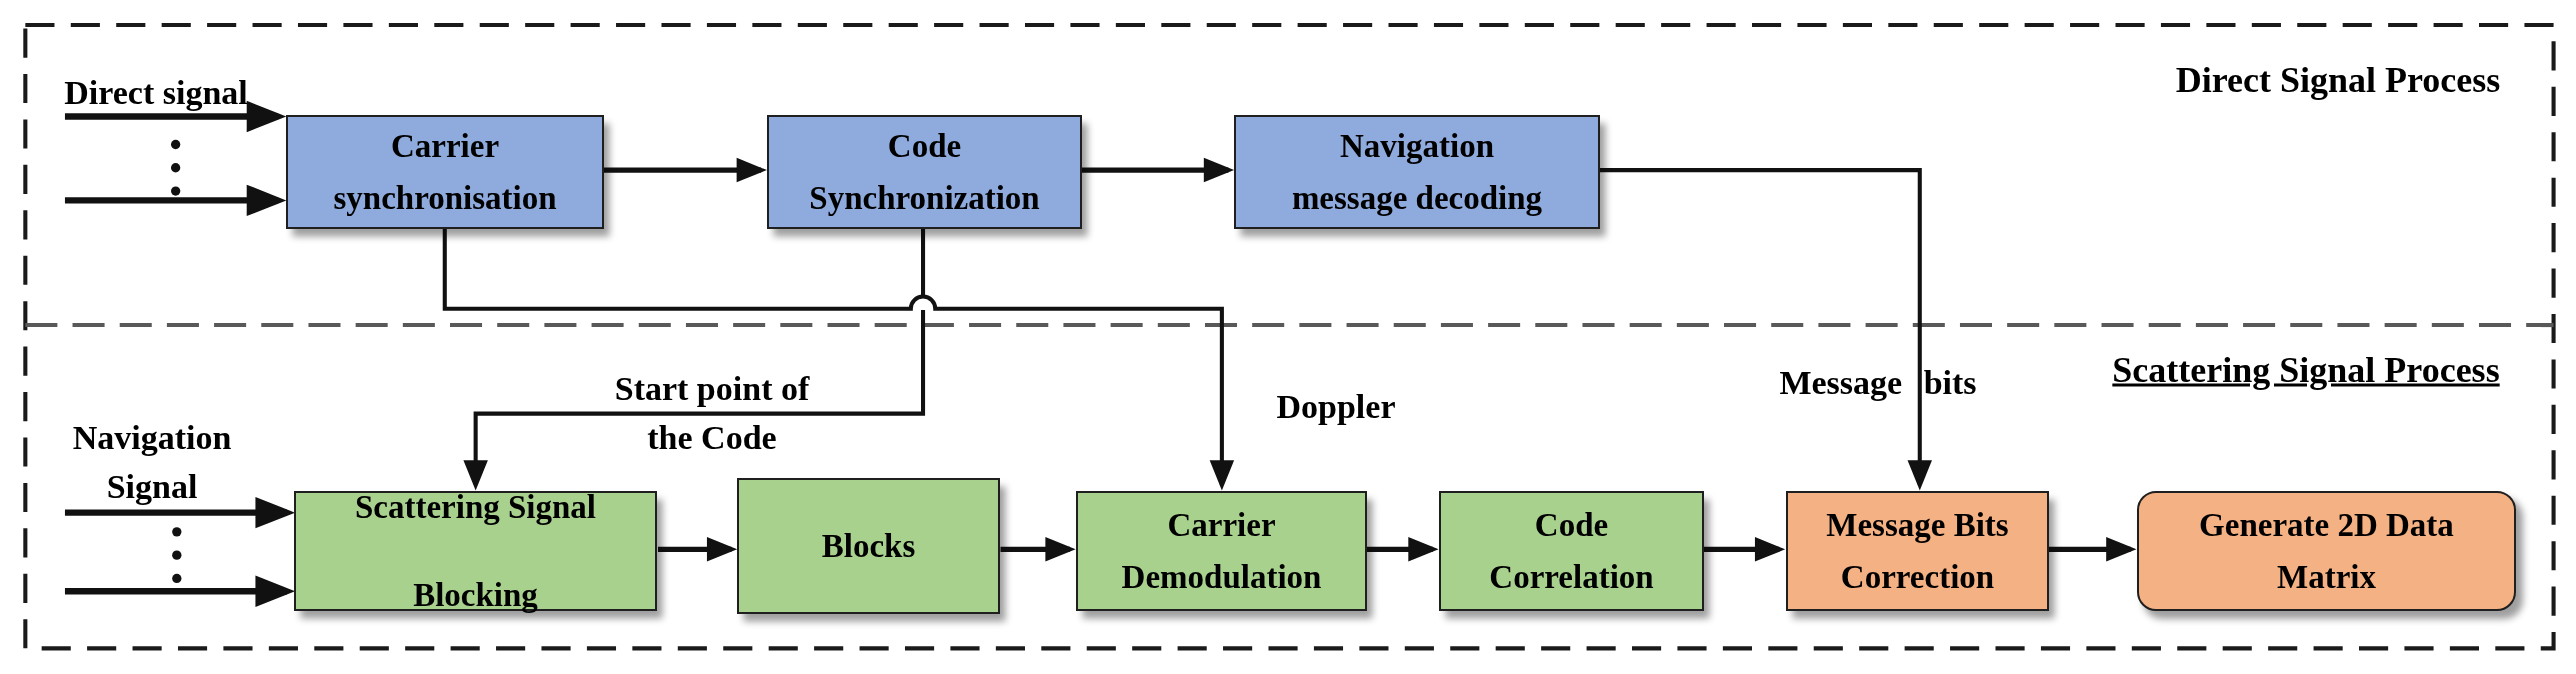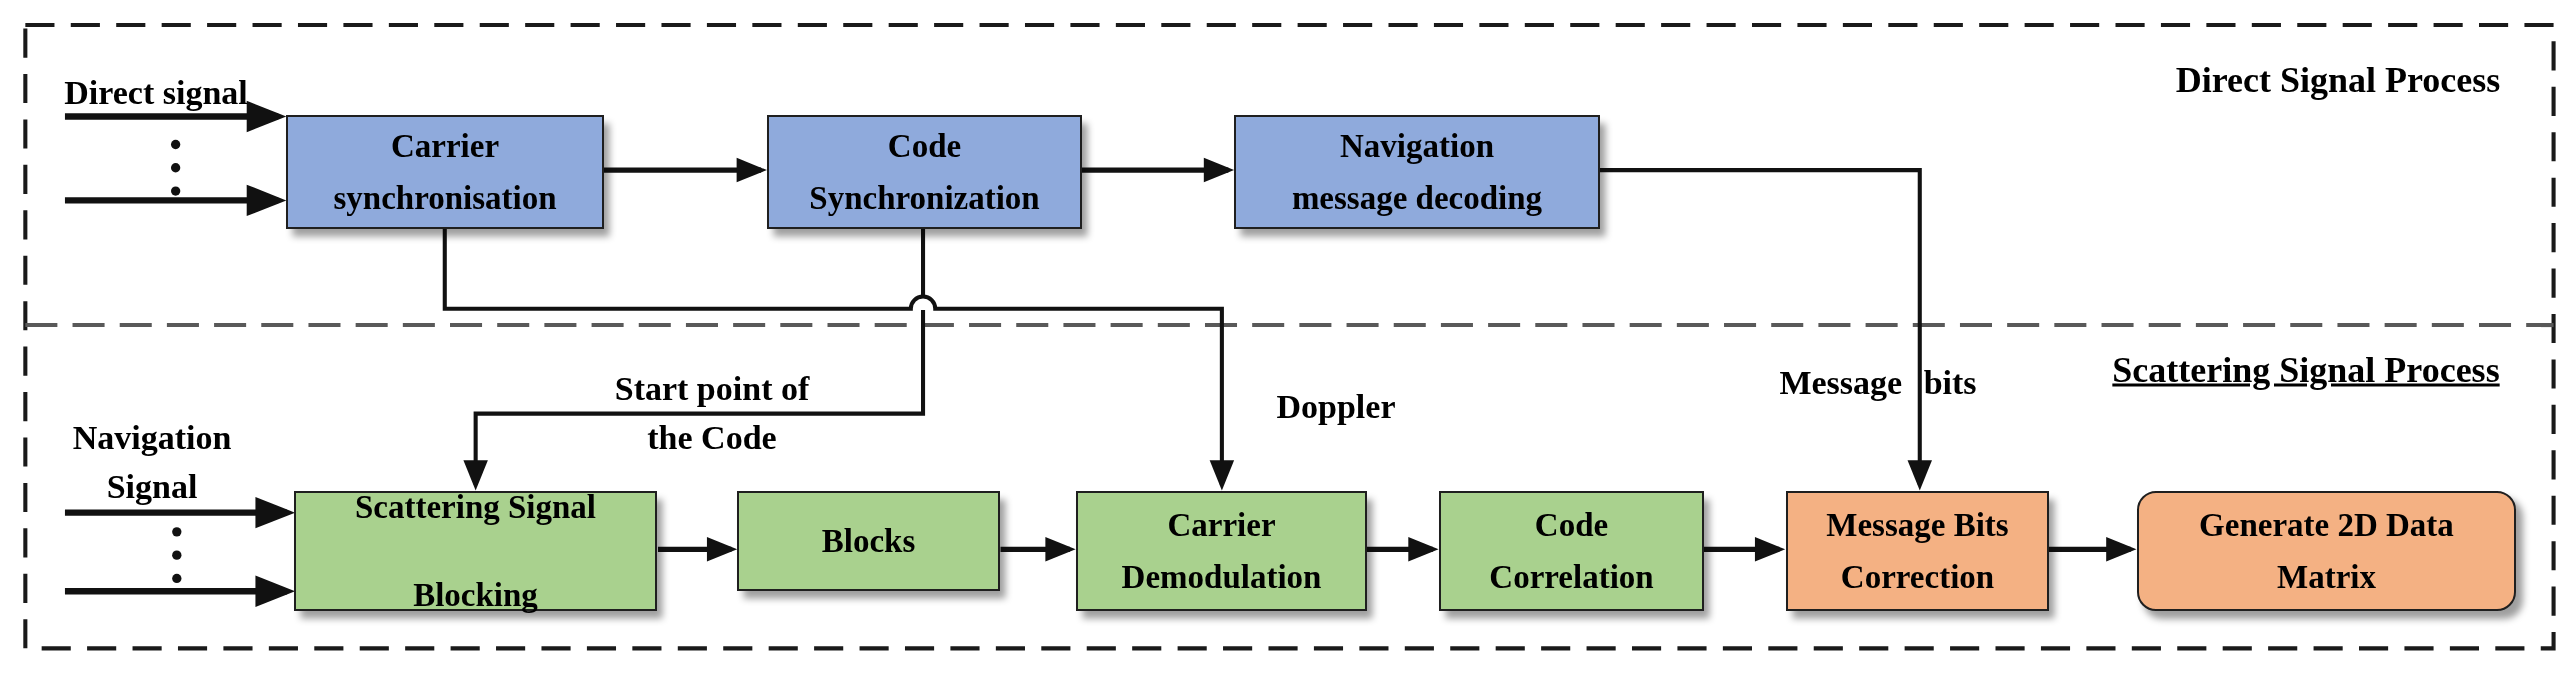--- a/index.html
+++ b/index.html
@@ -116,21 +116,21 @@
   </div>
   <div class="box box-blue" style="left:1234px;top:115px;width:366px;height:114px;">
     <div>Navigation</div>
     <div>message decoding</div>
   </div>
 
   <div class="box box-green" style="left:294px;top:491px;width:363px;height:120px;gap:36px;">
     <div>Scattering Signal</div>
     <div>Blocking</div>
   </div>
-  <div class="box box-green" style="left:737px;top:491px;width:263px;height:100px;">
+  <div class="box box-green" style="left:737px;top:478px;width:263px;height:136px;">
     <div>Blocks</div>
   </div>
   <div class="box box-green" style="left:1076px;top:491px;width:291px;height:120px;">
     <div>Carrier</div>
     <div>Demodulation</div>
   </div>
   <div class="box box-green" style="left:1439px;top:491px;width:265px;height:120px;">
     <div>Code</div>
     <div>Correlation</div>
   </div>

